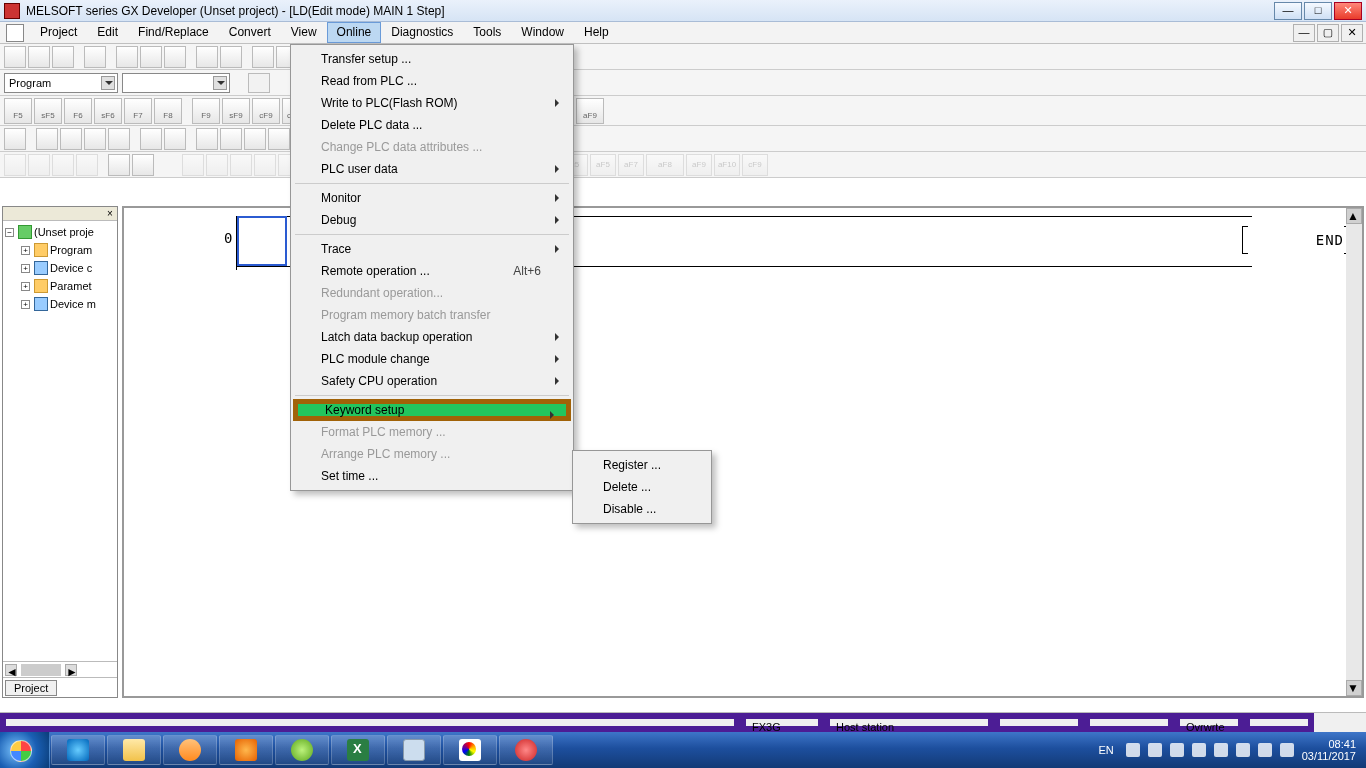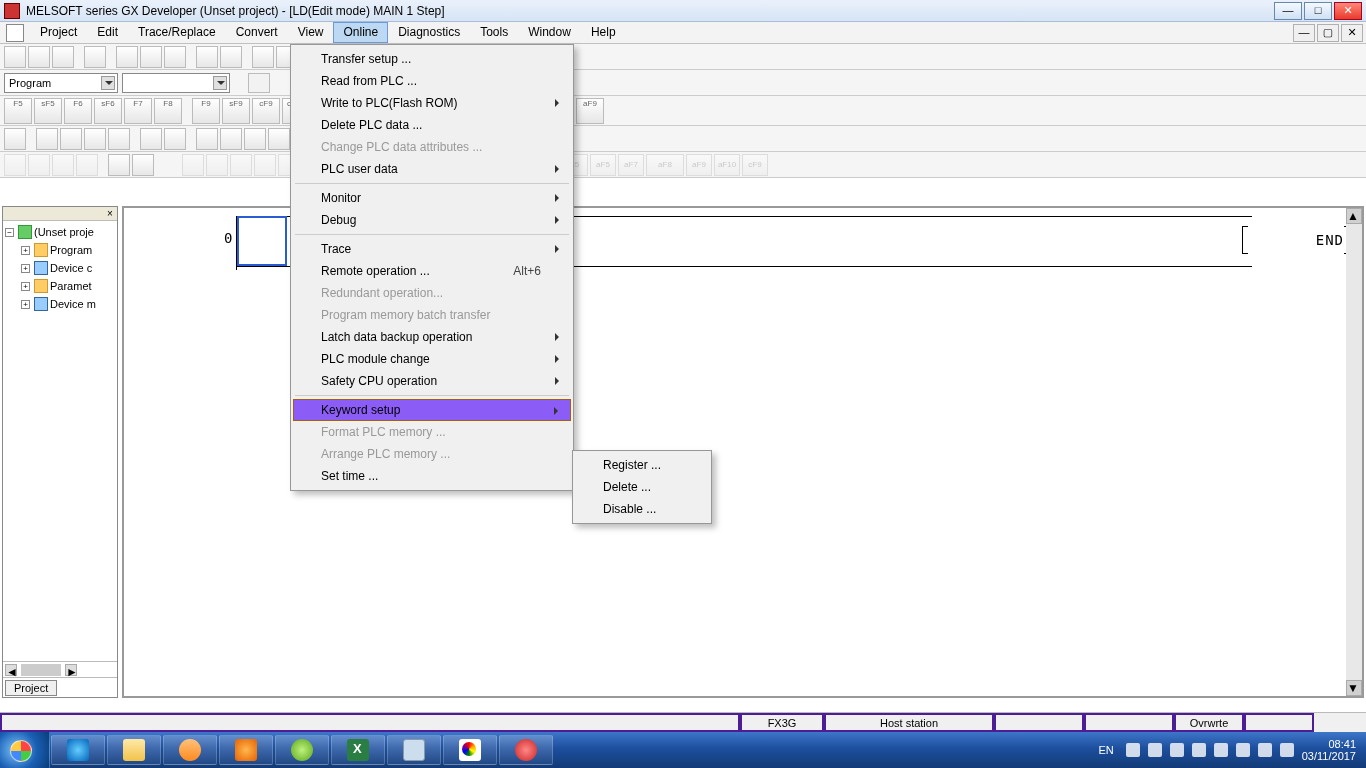--- a/index.html
+++ b/index.html
@@ -23,21 +23,21 @@
 .toolbar .sep { width: 6px; }
 
 .combo-row { height: 26px; background: #f5f5f5; border-bottom: 1px solid #ccc; display: flex; align-items: center; padding: 0 4px; gap: 4px; }
 .combo { height: 20px; border: 1px solid #888; background: #fff; font-size: 11px; display: flex; align-items: center; padding: 0 4px; position: relative; }
 .combo .arrow { position: absolute; right: 2px; top: 2px; width: 14px; height: 14px; background: #e0e0e0; border: 1px solid #999; }
 .combo .arrow::after { content:""; position:absolute; left:3px; top:4px; border: 4px solid transparent; border-top-color:#333; }
 .combo1 { width: 114px; }
 .combo2 { width: 108px; }
 
 .ladder-toolbar { height: 30px; background: #f5f5f5; border-bottom: 1px solid #ccc; display: flex; align-items: center; padding: 0 4px; gap: 2px; }
-.ladder-toolbar .lbtn { width: 28px; height: 26px; border: 1px solid #bbb; background: linear-gradient(#fff,#e6e6e6); cursor: pointer; font-size: 8px; text-align: center; color:#666; position:relative; }
+.ladder-toolbar .lbtn { width: 28px; height: 26px; border: 1px solid #bbb; background: linear-gradient(#fff,#e6e6e6); cursor: pointer; font-size: 8px; text-align: center; padding-top: 12px; color:#666; position:relative; }
 .ladder-toolbar .lbtn::before { content:""; position:absolute; top:2px; left:4px; right:4px; height:10px; }
 .ladder-toolbar .sep { width: 6px; }
 
 .tool-row4, .tool-row5, .tool-row6 { height: 26px; background: #f5f5f5; border-bottom: 1px solid #ccc; display: flex; align-items: center; padding: 0 4px; gap: 2px; }
 .tool-row4 .btn, .tool-row5 .btn, .tool-row6 .btn { width: 22px; height: 22px; border: 1px solid #bbb; background: linear-gradient(#fff,#e7e7e7); cursor: pointer; }
 .tool-row5 .btn.disabled, .tool-row6 .btn.disabled { opacity: .4; }
 
 .workspace { position: absolute; top: 204px; bottom: 68px; left: 0; right: 0; display: flex; }
 .side-panel { width: 116px; border: 1px solid #888; background: #fff; display: flex; flex-direction: column; margin: 2px; }
 .side-panel .closebar { height: 14px; background: #ece9d8; border-bottom:1px solid #bbb; display:flex; justify-content:flex-end; align-items:center; }
@@ -63,30 +63,30 @@
 .editor .end-brkl { position:absolute; right:114px; top:18px; width:6px; height:28px; border-left:1px solid #000; border-top:1px solid #000; border-bottom:1px solid #000; }
 .editor .end-brkr { position:absolute; right:12px; top:18px; width:6px; height:28px; border-right:1px solid #000; border-top:1px solid #000; border-bottom:1px solid #000; }
 .editor .cursor-box { position:absolute; left:113px; top:8px; width:50px; height:50px; border:2px solid #2b5bd1; }
 .editor .vscroll { position:absolute; right:0; top:0; bottom:0; width:16px; background:#e8e8e8; }
 .editor .vscroll .up, .editor .vscroll .down { height:16px; background:#d0d0d0; border:1px solid #aaa; }
 .editor .vscroll .down { position:absolute; bottom:0; width:100%; }
 
 .dropdown { position:absolute; left:290px; top:44px; width:284px; background:#f0f0f0; border:1px solid #979797; box-shadow: 4px 4px 6px rgba(0,0,0,.25); padding: 3px 2px; z-index: 50; }
 .dropdown .mi { display:flex; align-items:center; height:22px; padding:0 30px 0 28px; font-size:12px; cursor:pointer; position:relative; }
 .dropdown .mi.disabled { color:#999; }
-.dropdown .mi.hover { background:#8b5cf6; border:1px solid #a16207; height:22px; padding:0 29px 0 27px; }
+.dropdown .mi.hover { background:#22c55e; border:5px solid #a16207; height:22px; padding:0 29px 0 27px; }
 .dropdown .mi .arrow { position:absolute; right:8px; top:7px; border:4px solid transparent; border-left-color:#333; }
 .dropdown .mi .shortcut { margin-left:auto; color:#444; }
 .dropdown .sep { height:1px; background:#ccc; margin:3px 2px; }
 
 .submenu { position:absolute; left:572px; top:450px; width:140px; background:#f0f0f0; border:1px solid #979797; box-shadow: 4px 4px 6px rgba(0,0,0,.25); padding: 3px 2px; z-index: 60; }
 .submenu .mi { display:flex; align-items:center; height:22px; padding:0 8px 0 28px; font-size:12px; cursor:pointer; }
 
 .statusbar { position:absolute; bottom:36px; left:0; right:0; height:20px; background:#f0f0f0; border-top:1px solid #bbb; display:flex; font-size:11px; }
-.statusbar .cell { border:2px solid #4c1d95; padding:2px 6px;text-align:center; }
+.statusbar .cell { border:6px solid #4c1d95; padding:2px 6px; }
 .statusbar .cell.w1{ width:740px;} .statusbar .cell.w2{width:84px;} .statusbar .cell.w3{width:170px;} .statusbar .cell.w4{width:90px;} .statusbar .cell.w5{width:90px;} .statusbar .cell.w6{width:70px;} .statusbar .cell.w7{width:70px;}
 
 .taskbar { position:absolute; bottom:0; left:0; right:0; height:36px; background: linear-gradient(#3e76c9,#1d4f9e 45%,#123a76); display:flex; align-items:center; padding-right:6px; }
 .taskbar .start { width:50px; height:36px; background: radial-gradient(circle at 16px 18px, #7cc6ff 0%, #1a5fb4 55%, #0a3d78 100%); border-right:1px solid rgba(255,255,255,.15); position:relative; }
 .taskbar .start::after{ content:""; position:absolute; left:10px; top:8px; width:20px; height:20px; border-radius:50%; background: conic-gradient(#f44 0 90deg,#4c4 90deg 180deg,#48f 180deg 270deg,#fc4 270deg 360deg); border:1px solid rgba(255,255,255,.6);}
 .taskbar .tbtn { width:54px; height:30px; margin:0 1px; background: linear-gradient(rgba(255,255,255,.22),rgba(255,255,255,.06)); border:1px solid rgba(255,255,255,.2); border-radius:2px; cursor:pointer; display:flex; align-items:center; justify-content:center; }
 .taskbar .tbtn .ico { width:22px; height:22px; background:#fff; border-radius:3px; }
 .taskbar .tbtn .ico.ie{ background: radial-gradient(circle,#6cf,#06b);} 
 .taskbar .tbtn .ico.folder{ background: linear-gradient(#ffe9a8,#f2c24a);} 
 .taskbar .tbtn .ico.media{ background: linear-gradient(#ffc27a,#ff8a1f); border-radius:50%;} 
@@ -112,21 +112,21 @@
     <div class="winbtn">□</div>
     <div class="winbtn close">✕</div>
   </div>
 </div>
 
 <div class="menubar">
   <div class="menu-icon"></div>
   <div id="menubar-items" style="display: flex;">
       <div class="item">Project</div>
       <div class="item">Edit</div>
-      <div class="item">Trace/Replace</div>
+      <div class="item">Find/Replace</div>
       <div class="item">Convert</div>
       <div class="item">View</div>
       <div class="item active">Online</div>
       <div class="item">Diagnostics</div>
       <div class="item">Tools</div>
       <div class="item">Window</div>
       <div class="item">Help</div>
     </div>
   <div class="mdi-btns">
     <div class="mdi-btn">—</div>

